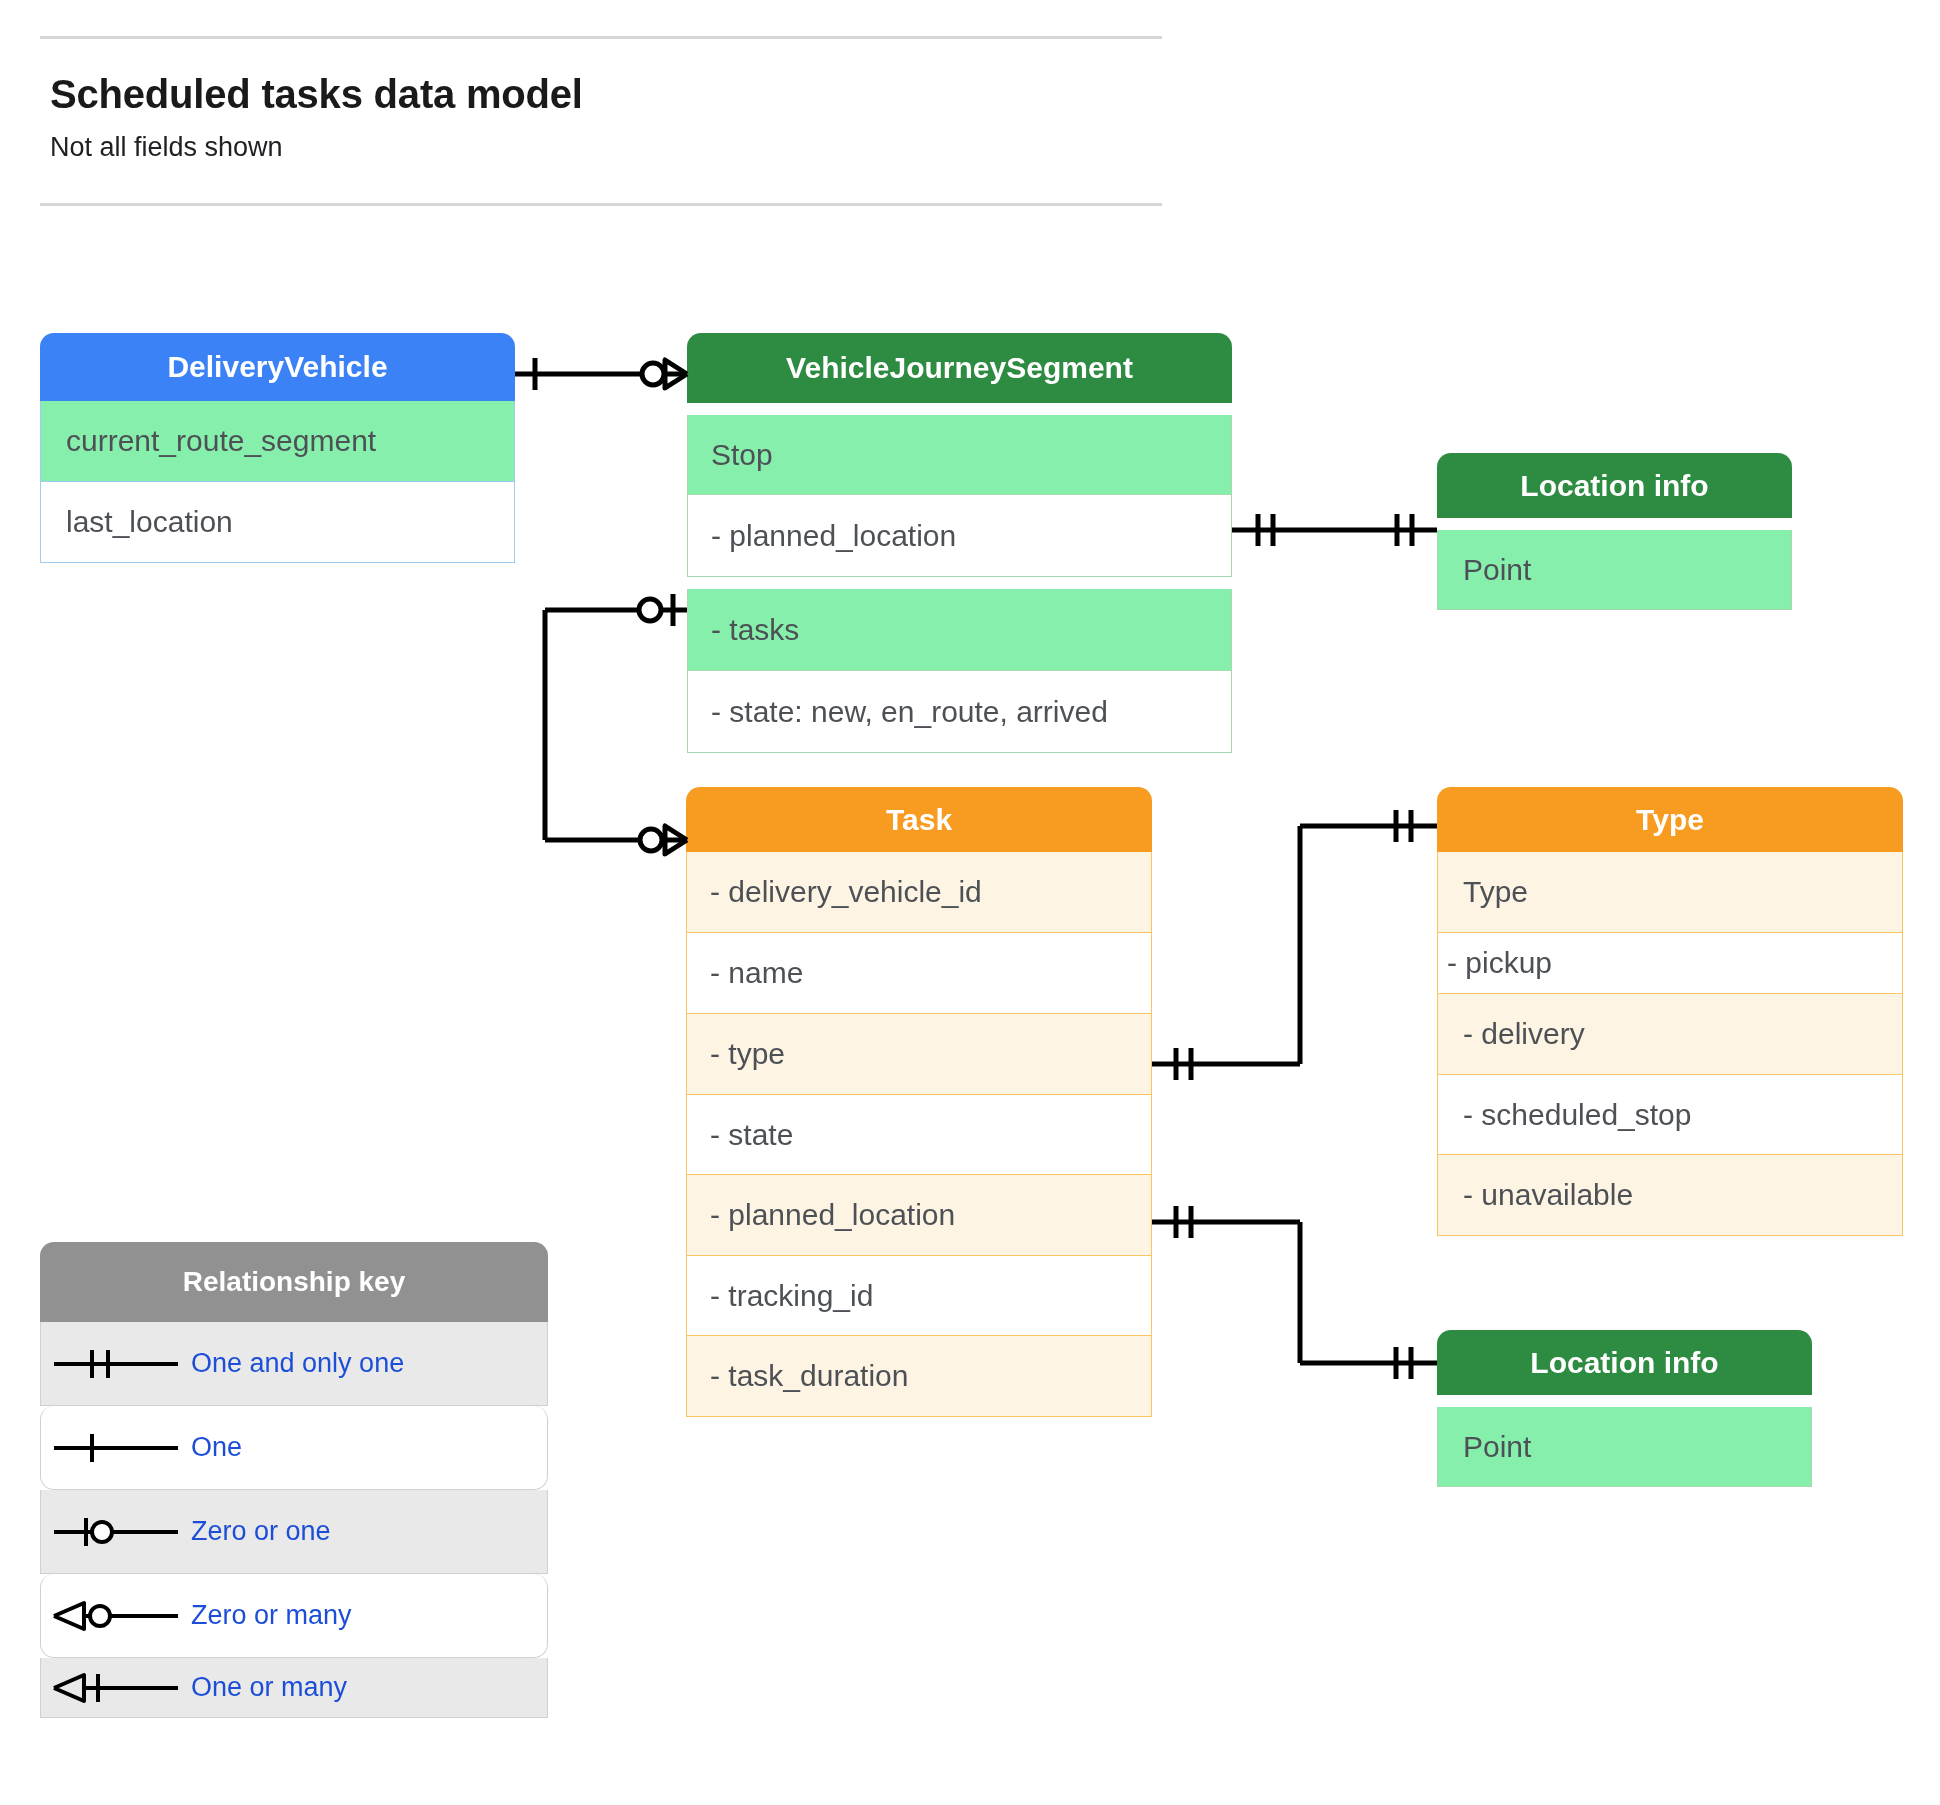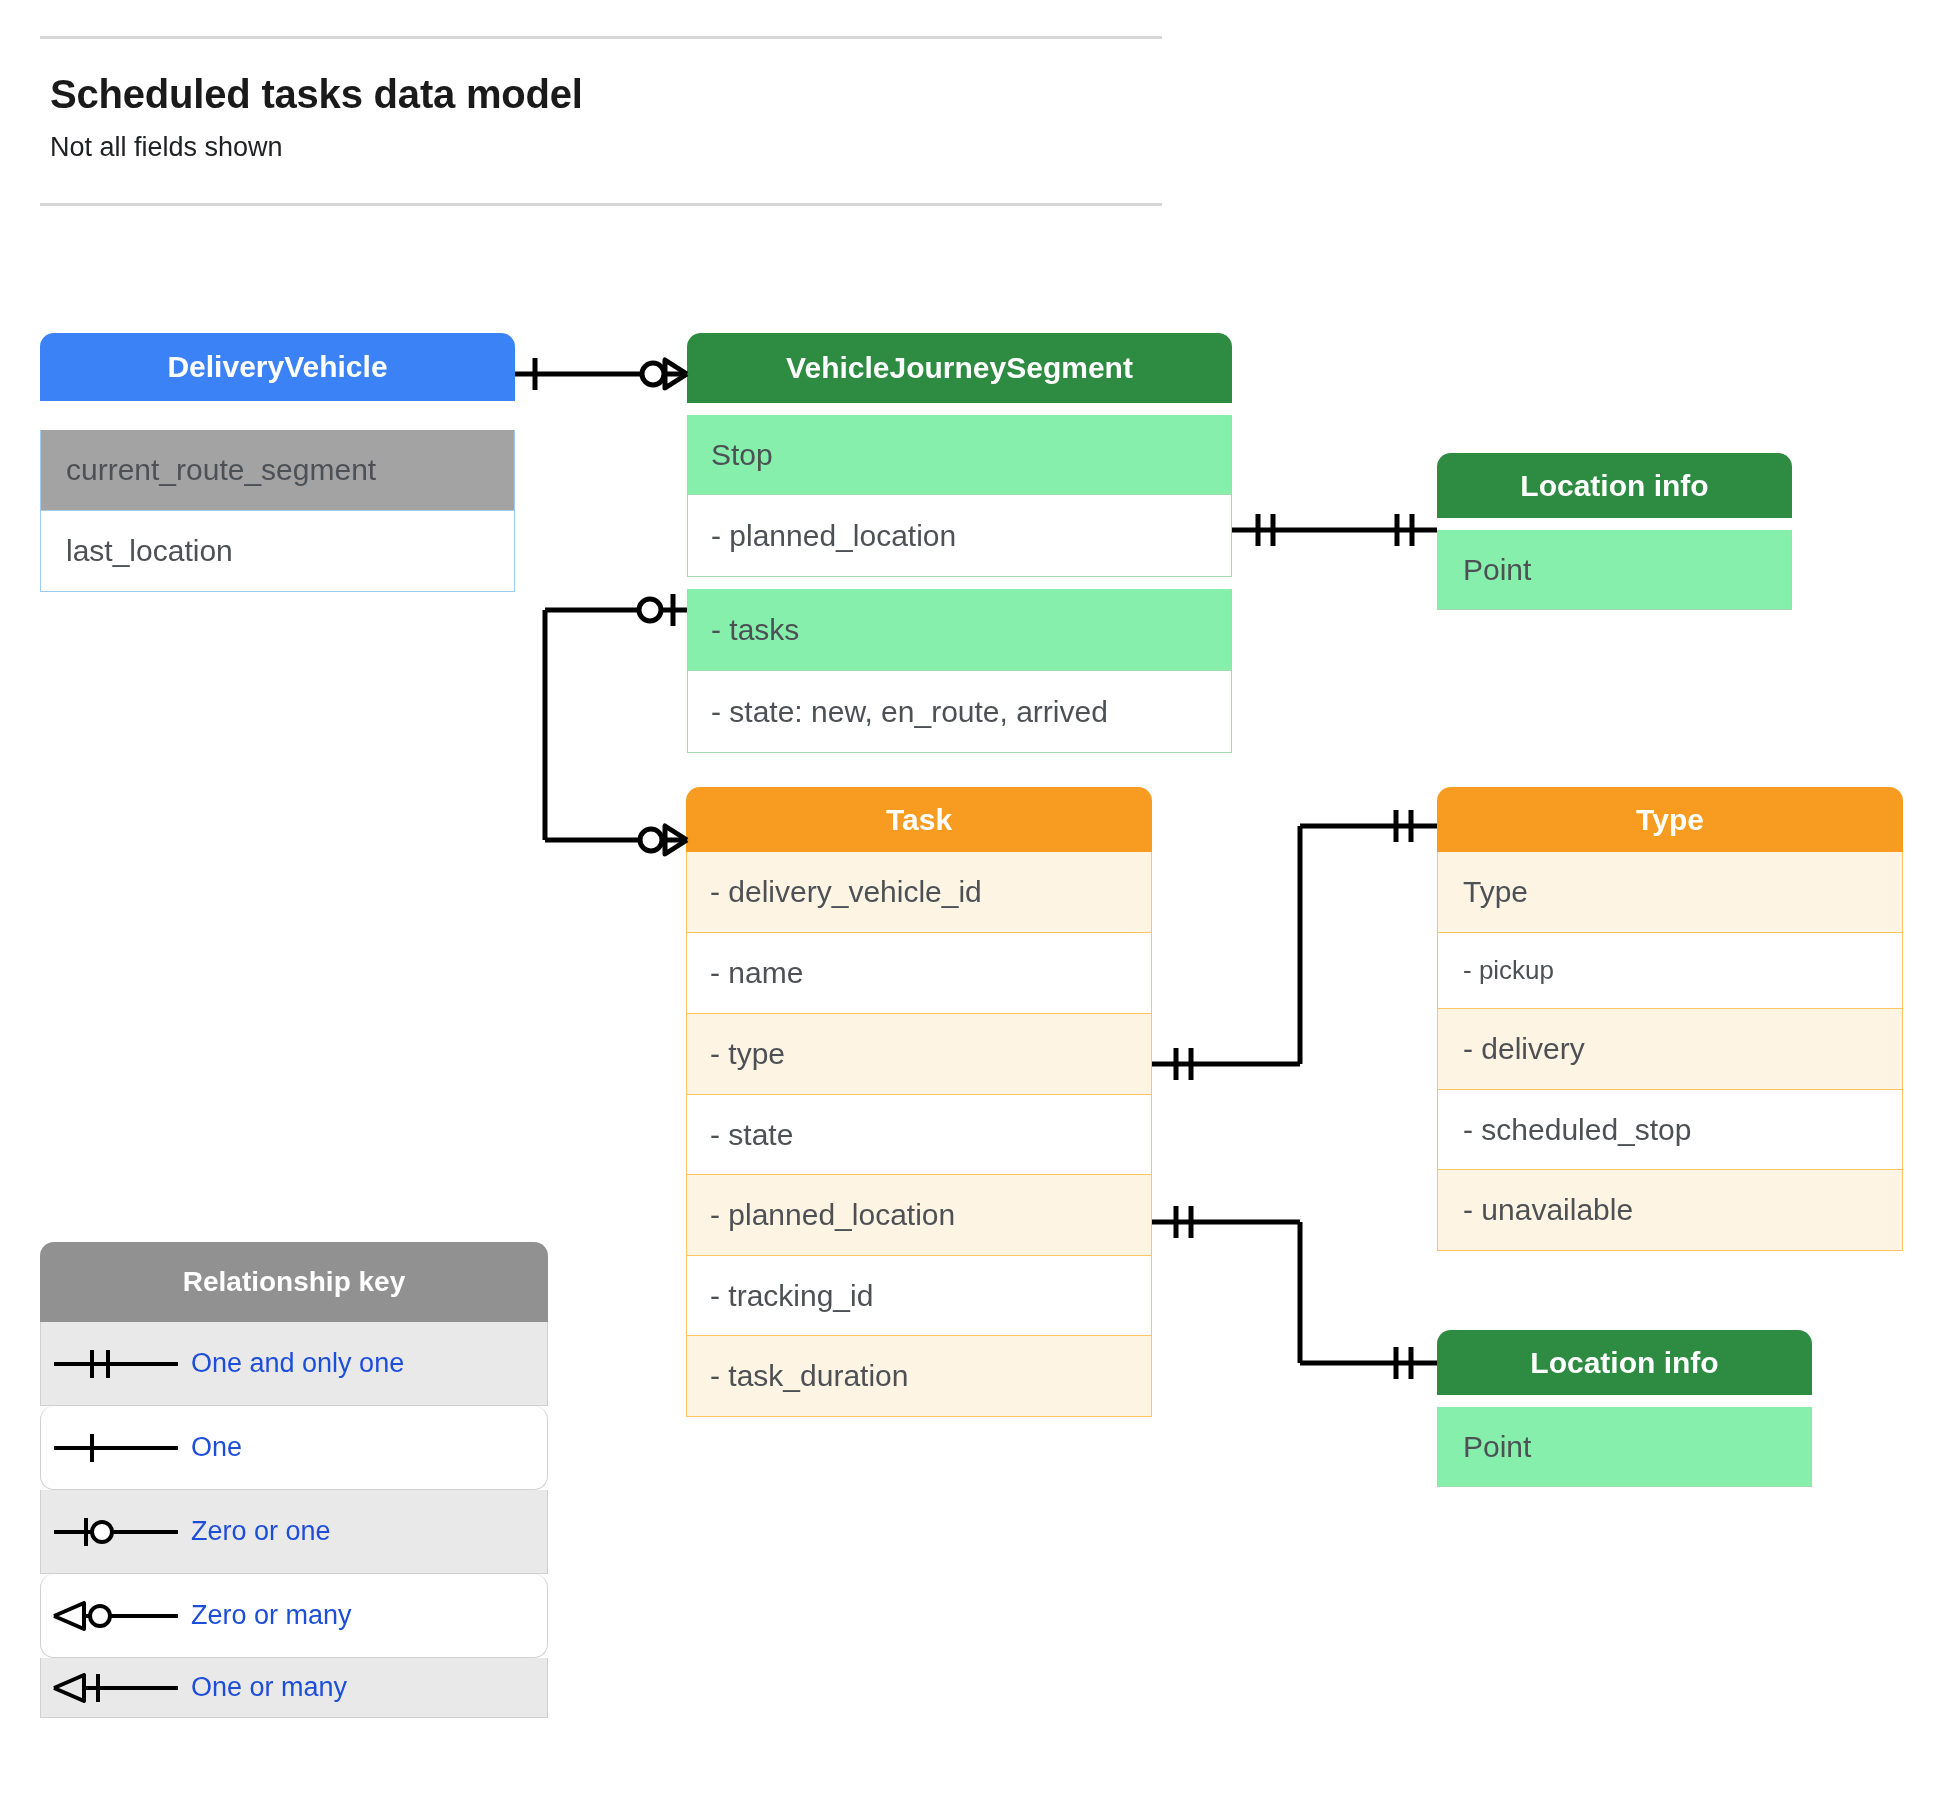--- a/index.html
+++ b/index.html
@@ -20,21 +20,21 @@
   .ent-head{box-sizing:border-box;width:100%;text-align:center;color:#fff;
             font-weight:700;display:flex;align-items:center;justify-content:center;
             border-radius:14px 14px 0 0;}
   .ent-row{box-sizing:border-box;width:100%;display:flex;align-items:center;
            font-weight:400;color:#4d5156;}
   .ent-row:last-child{border-bottom-width:1px;border-bottom-style:solid;}
 
   
   .t-blue .ent-head{background:#3b82f6;}
   .t-blue .ent-row{border:1px solid #9ecbee;border-top:none;}
-  .t-blue .ent-row.alt{background:#a3a3a3;margin-top:29px;}
+  .t-blue .ent-row.alt{background:#86efac;}
   .t-blue .ent-row.plain{background:#ffffff;}
 
   
   .t-green .ent-head{background:#2e8b42;}
   .t-green .ent-row{border:1px solid #a6d8b0;border-top:none;}
   .t-green .ent-row.alt{background:#86efac;margin-top:12px;}
   .t-green .ent-row.plain{background:#ffffff;}
 
   
   .t-orange .ent-head{background:#f79c20;}
@@ -92,21 +92,21 @@
     <div class="ent-row alt" style="height:81px;font-size:30px;padding-left:23px;">- type</div>
     <div class="ent-row plain" style="height:80px;font-size:30px;padding-left:23px;">- state</div>
     <div class="ent-row alt" style="height:81px;font-size:30px;padding-left:23px;">- planned_location</div>
     <div class="ent-row plain" style="height:80px;font-size:30px;padding-left:23px;">- tracking_id</div>
     <div class="ent-row alt" style="height:81px;font-size:30px;padding-left:23px;">- task_duration</div>
   </div>
 
   <div class="entity t-orange" style="left:1437px;top:787px;width:466px;">
     <div class="ent-head" style="height:65px;font-size:30px;">Type</div>
     <div class="ent-row alt" style="height:81px;font-size:30px;padding-left:25px;">Type</div>
-    <div class="ent-row plain" style="height:76px;font-size:26px;padding-left:25px;">-   pickup</div>
+    <div class="ent-row plain" style="height:61px;font-size:30px;padding-left:9px;">-   pickup</div>
     <div class="ent-row alt" style="height:81px;font-size:30px;padding-left:25px;">-   delivery</div>
     <div class="ent-row plain" style="height:80px;font-size:30px;padding-left:25px;">-   scheduled_stop</div>
     <div class="ent-row alt" style="height:81px;font-size:30px;padding-left:25px;">-   unavailable</div>
   </div>
 
   <div class="entity t-green" style="left:1437px;top:1330px;width:375px;">
     <div class="ent-head" style="height:65px;font-size:30px;">Location info</div>
     <div class="ent-row alt" style="height:80px;font-size:30px;padding-left:25px;">Point</div>
   </div>
 

